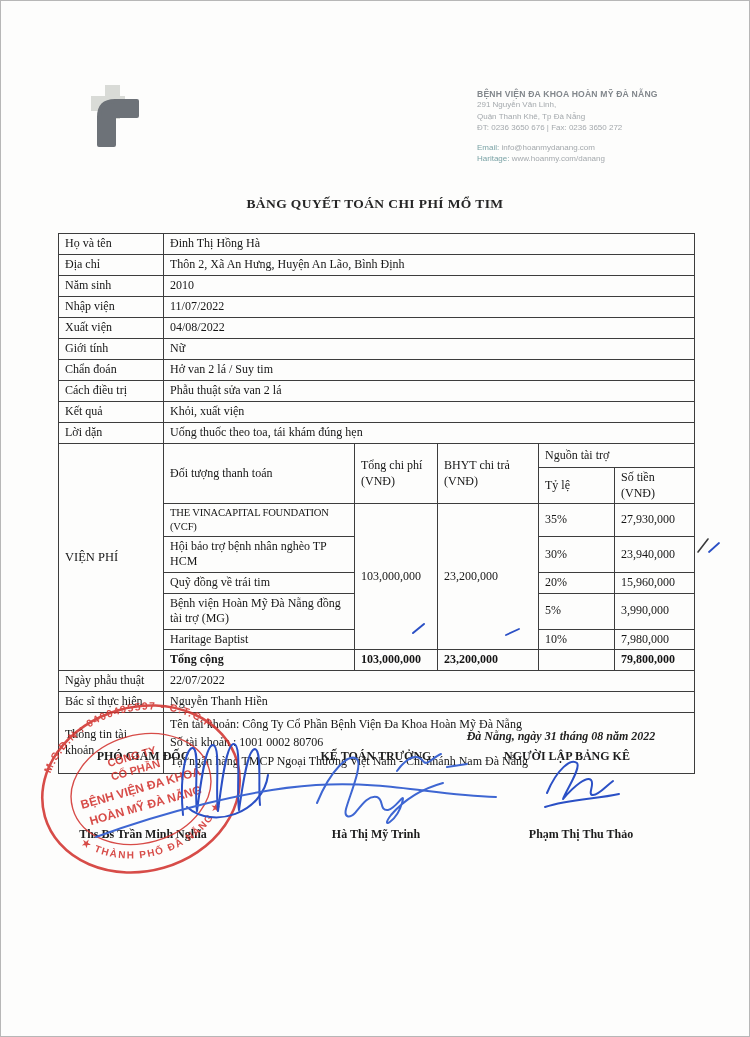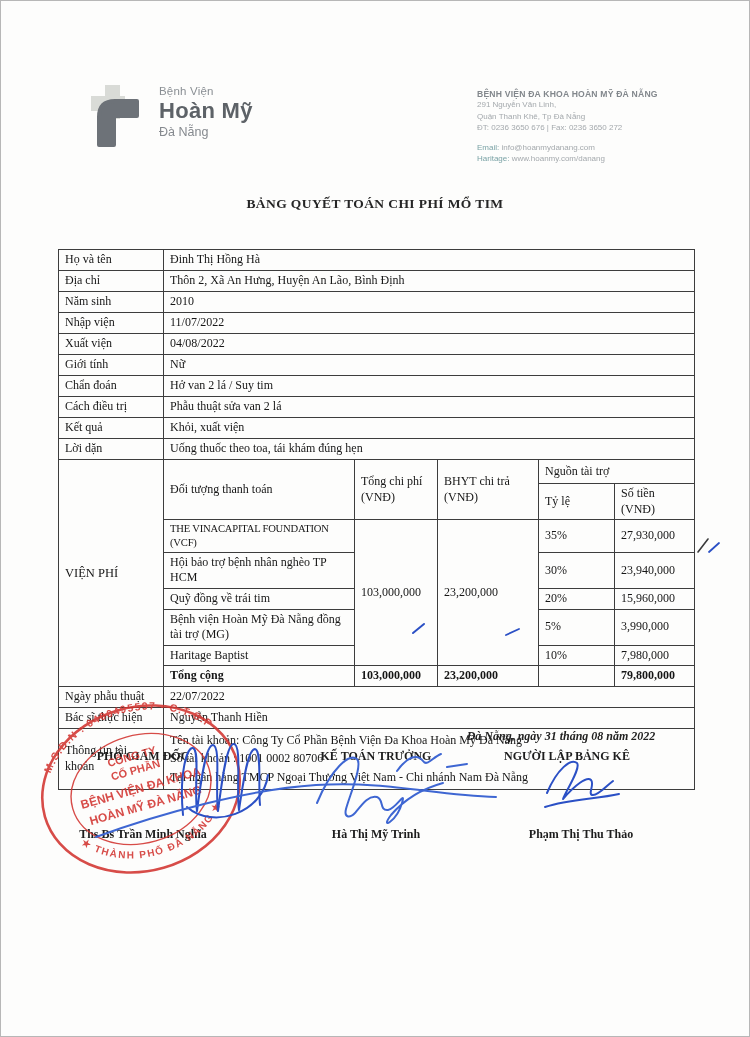--- a/index.html
+++ b/index.html
@@ -18,21 +18,21 @@
   .contact { position:absolute; left:476px; top:88px; width:250px;
     font-family:"Liberation Sans","DejaVu Sans",sans-serif; }
   .contact .cname { font-size:8.6px; font-weight:bold; color:#82878c; letter-spacing:.2px; }
   .contact .cline { font-size:8px; color:#a4a9ad; line-height:1.45; }
   .contact .cgap { height:8px; }
   .contact .clab { color:#7ba3a6; }
   
   .doc-title { position:absolute; left:0; top:195px; width:100%; text-align:center;
     font-size:13.5px; font-weight:bold; color:#262626; letter-spacing:.4px; }
   
-  table.main { position:absolute; left:57px; top:248px; width:636px;
+  table.main { position:absolute; left:57px; top:232px; width:636px;
     border-collapse:collapse; table-layout:fixed; font-size:12px; color:#161616; }
   table.main td, table.main th { border:1px solid #3d3d3d; padding:2px 6px;
     vertical-align:middle; text-align:left; font-weight:normal; line-height:1.3; }
   tr.r-simple td { height:21px; }
   td.lab { padding-left:6px; }
   td.val-strong { font-weight:bold; text-align:center; }
   th.hdr { font-weight:bold; text-align:center; }
   td.center { text-align:center; }
   td.amount { text-align:right; padding-right:6px; }
   td.section-label { font-weight:bold; text-align:center; font-size:12.5px; }
@@ -60,25 +60,20 @@
 
 <div class="page">
 
   <div class="logo-wrap">
     <div class="logo-mark">
       <svg width="56" height="62" viewBox="0 0 56 62">
         <rect x="16" y="0" width="15" height="34" fill="#d9dbd7"></rect>
         <rect x="2" y="11" width="34" height="15" fill="#d9dbd7"></rect>
         <path d="M10 60 L10 32 Q10 16 26 16 L48 16 L48 31 L27 31 Q25 31 25 33 L25 60 Z" fill="#6d7278" stroke="#6d7278" stroke-width="4" stroke-linejoin="round"></path>
       </svg>
-    </div>
-    <div class="logo-text">
-      <div class="l1">Bệnh Viện</div>
-      <div class="l2">Hoàn Mỹ</div>
-      <div class="l3">Đà Nẵng</div>
     </div>
   </div>
 
   <div class="contact">
     <div class="cname">BỆNH VIỆN ĐA KHOA HOÀN MỸ ĐÀ NẴNG</div>
     <div class="cline">291 Nguyễn Văn Linh,</div>
     <div class="cline">Quận Thanh Khê, Tp Đà Nẵng</div>
     <div class="cline">ĐT: 0236 3650 676  |  Fax: 0236 3650 272</div>
     <div class="cgap"></div>
     <div class="cline"><span class="clab">Email:</span> <span>info@hoanmydanang.com</span></div>

